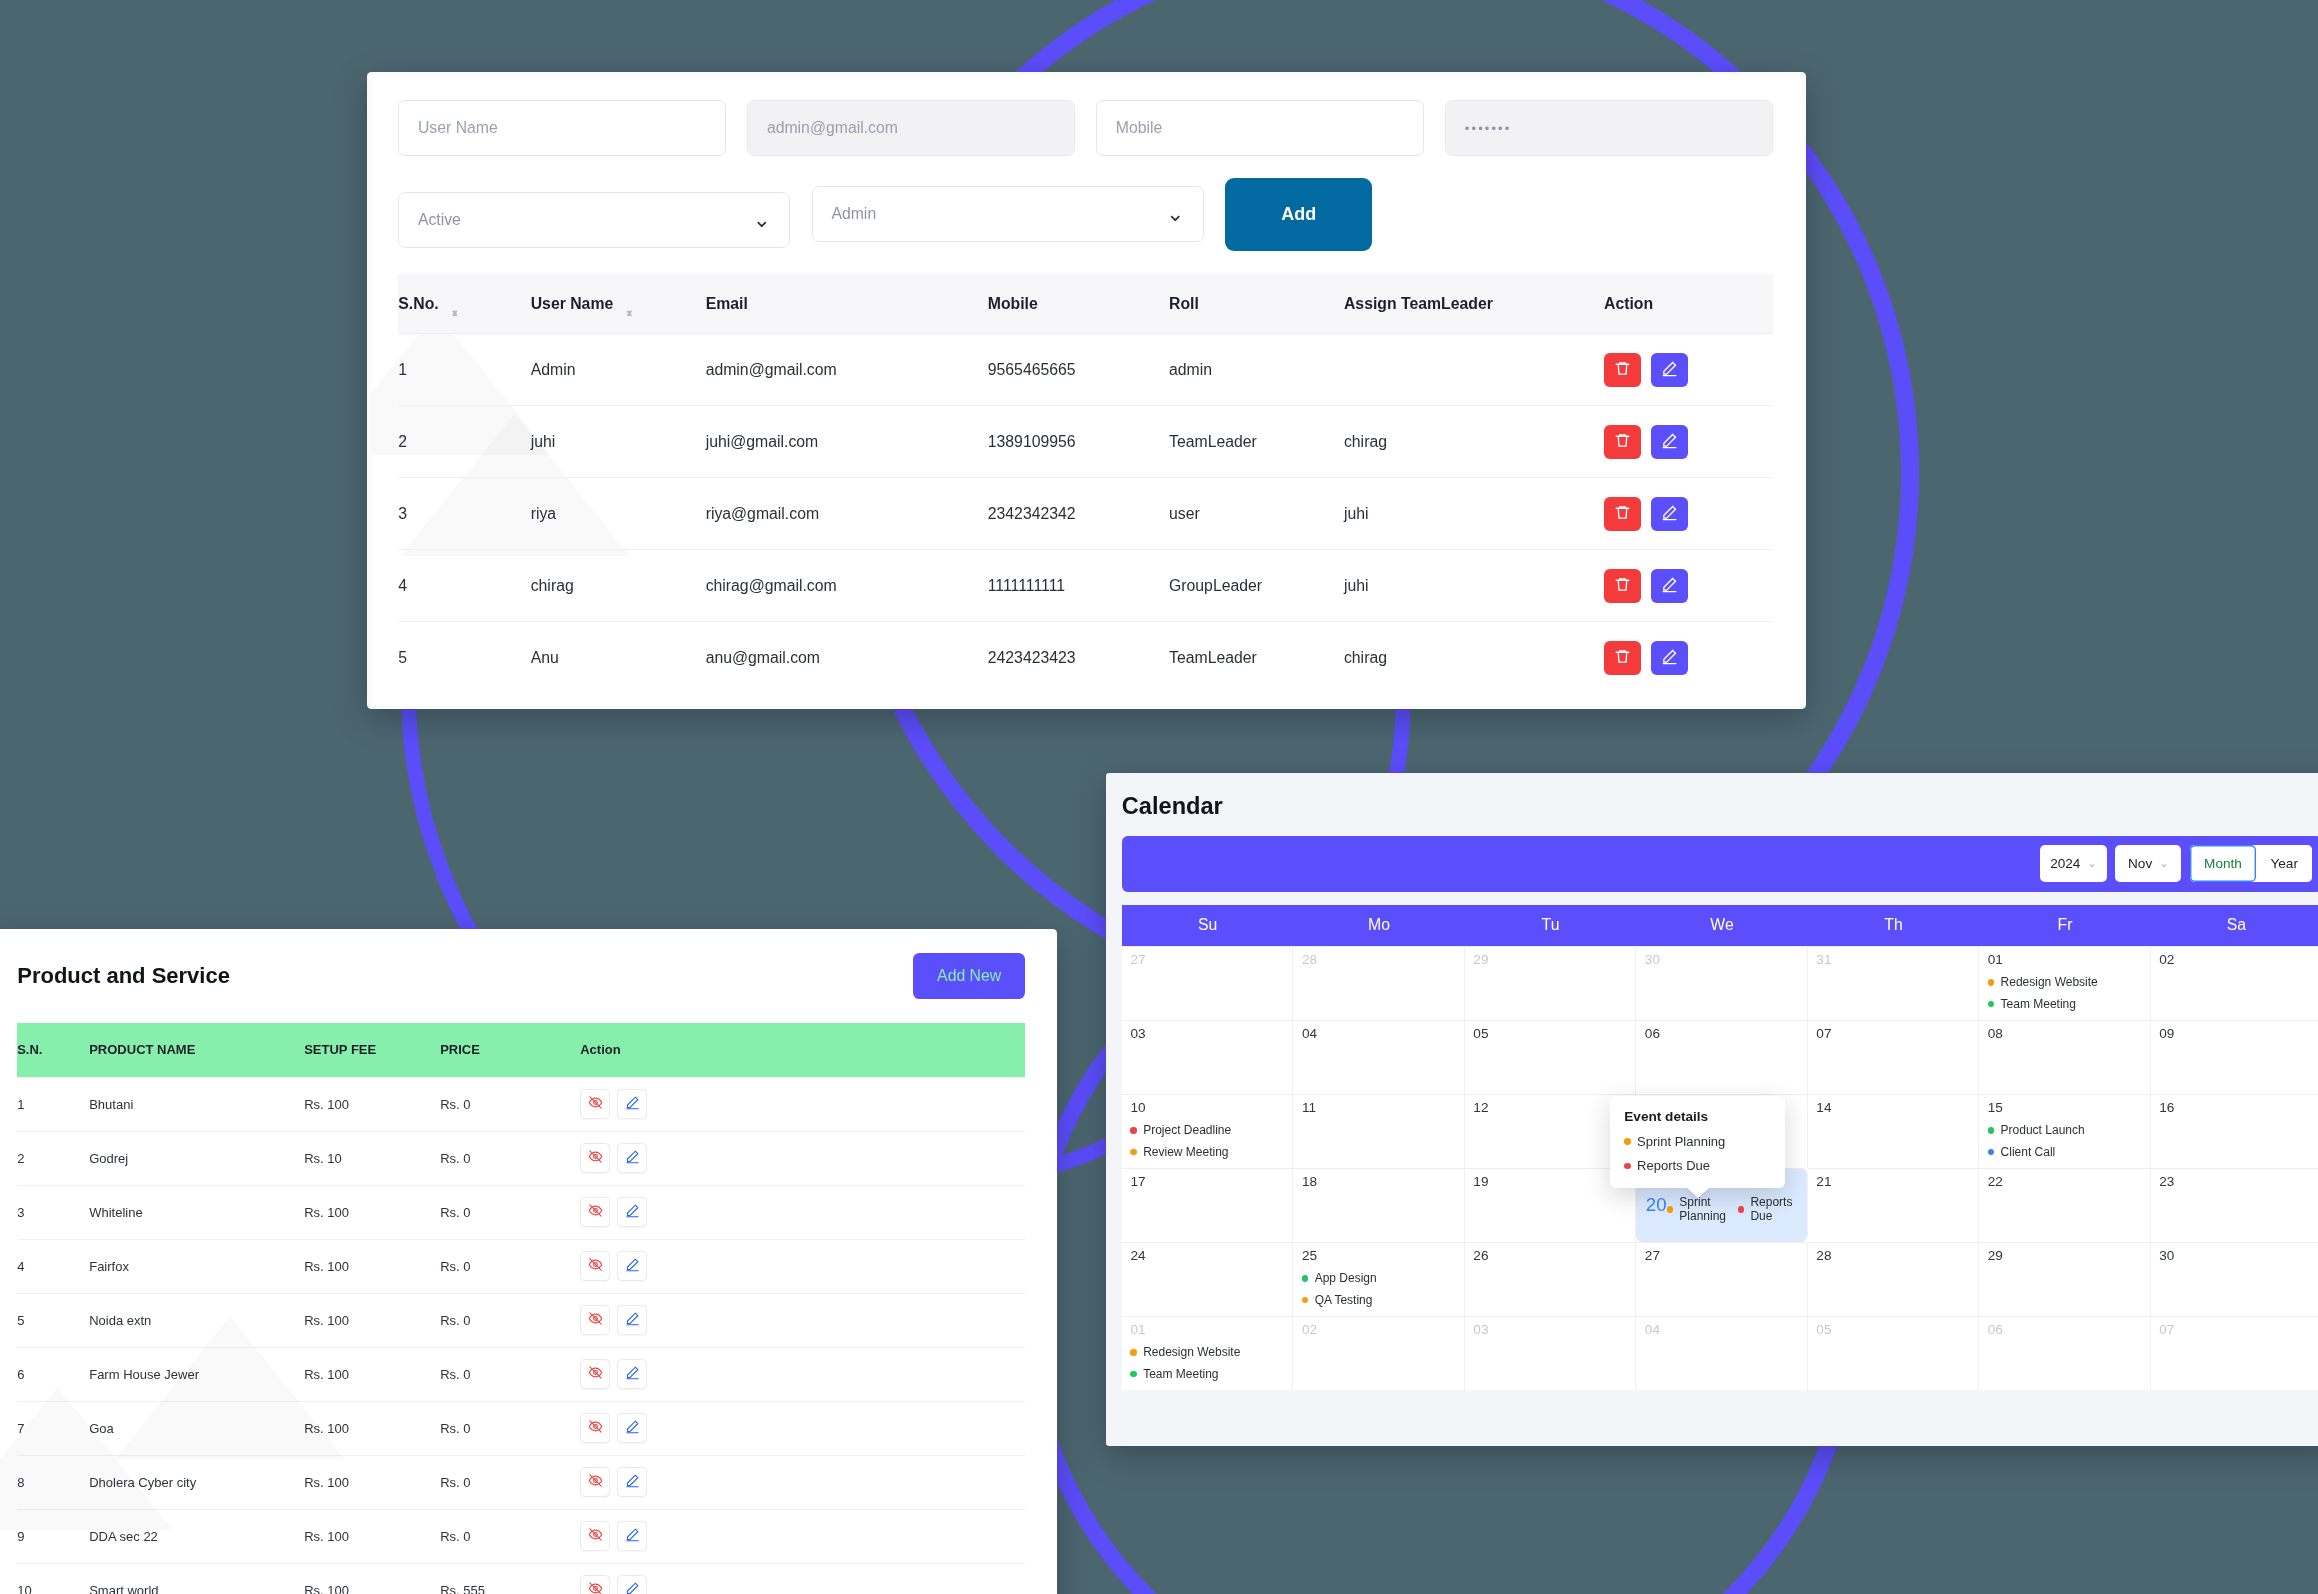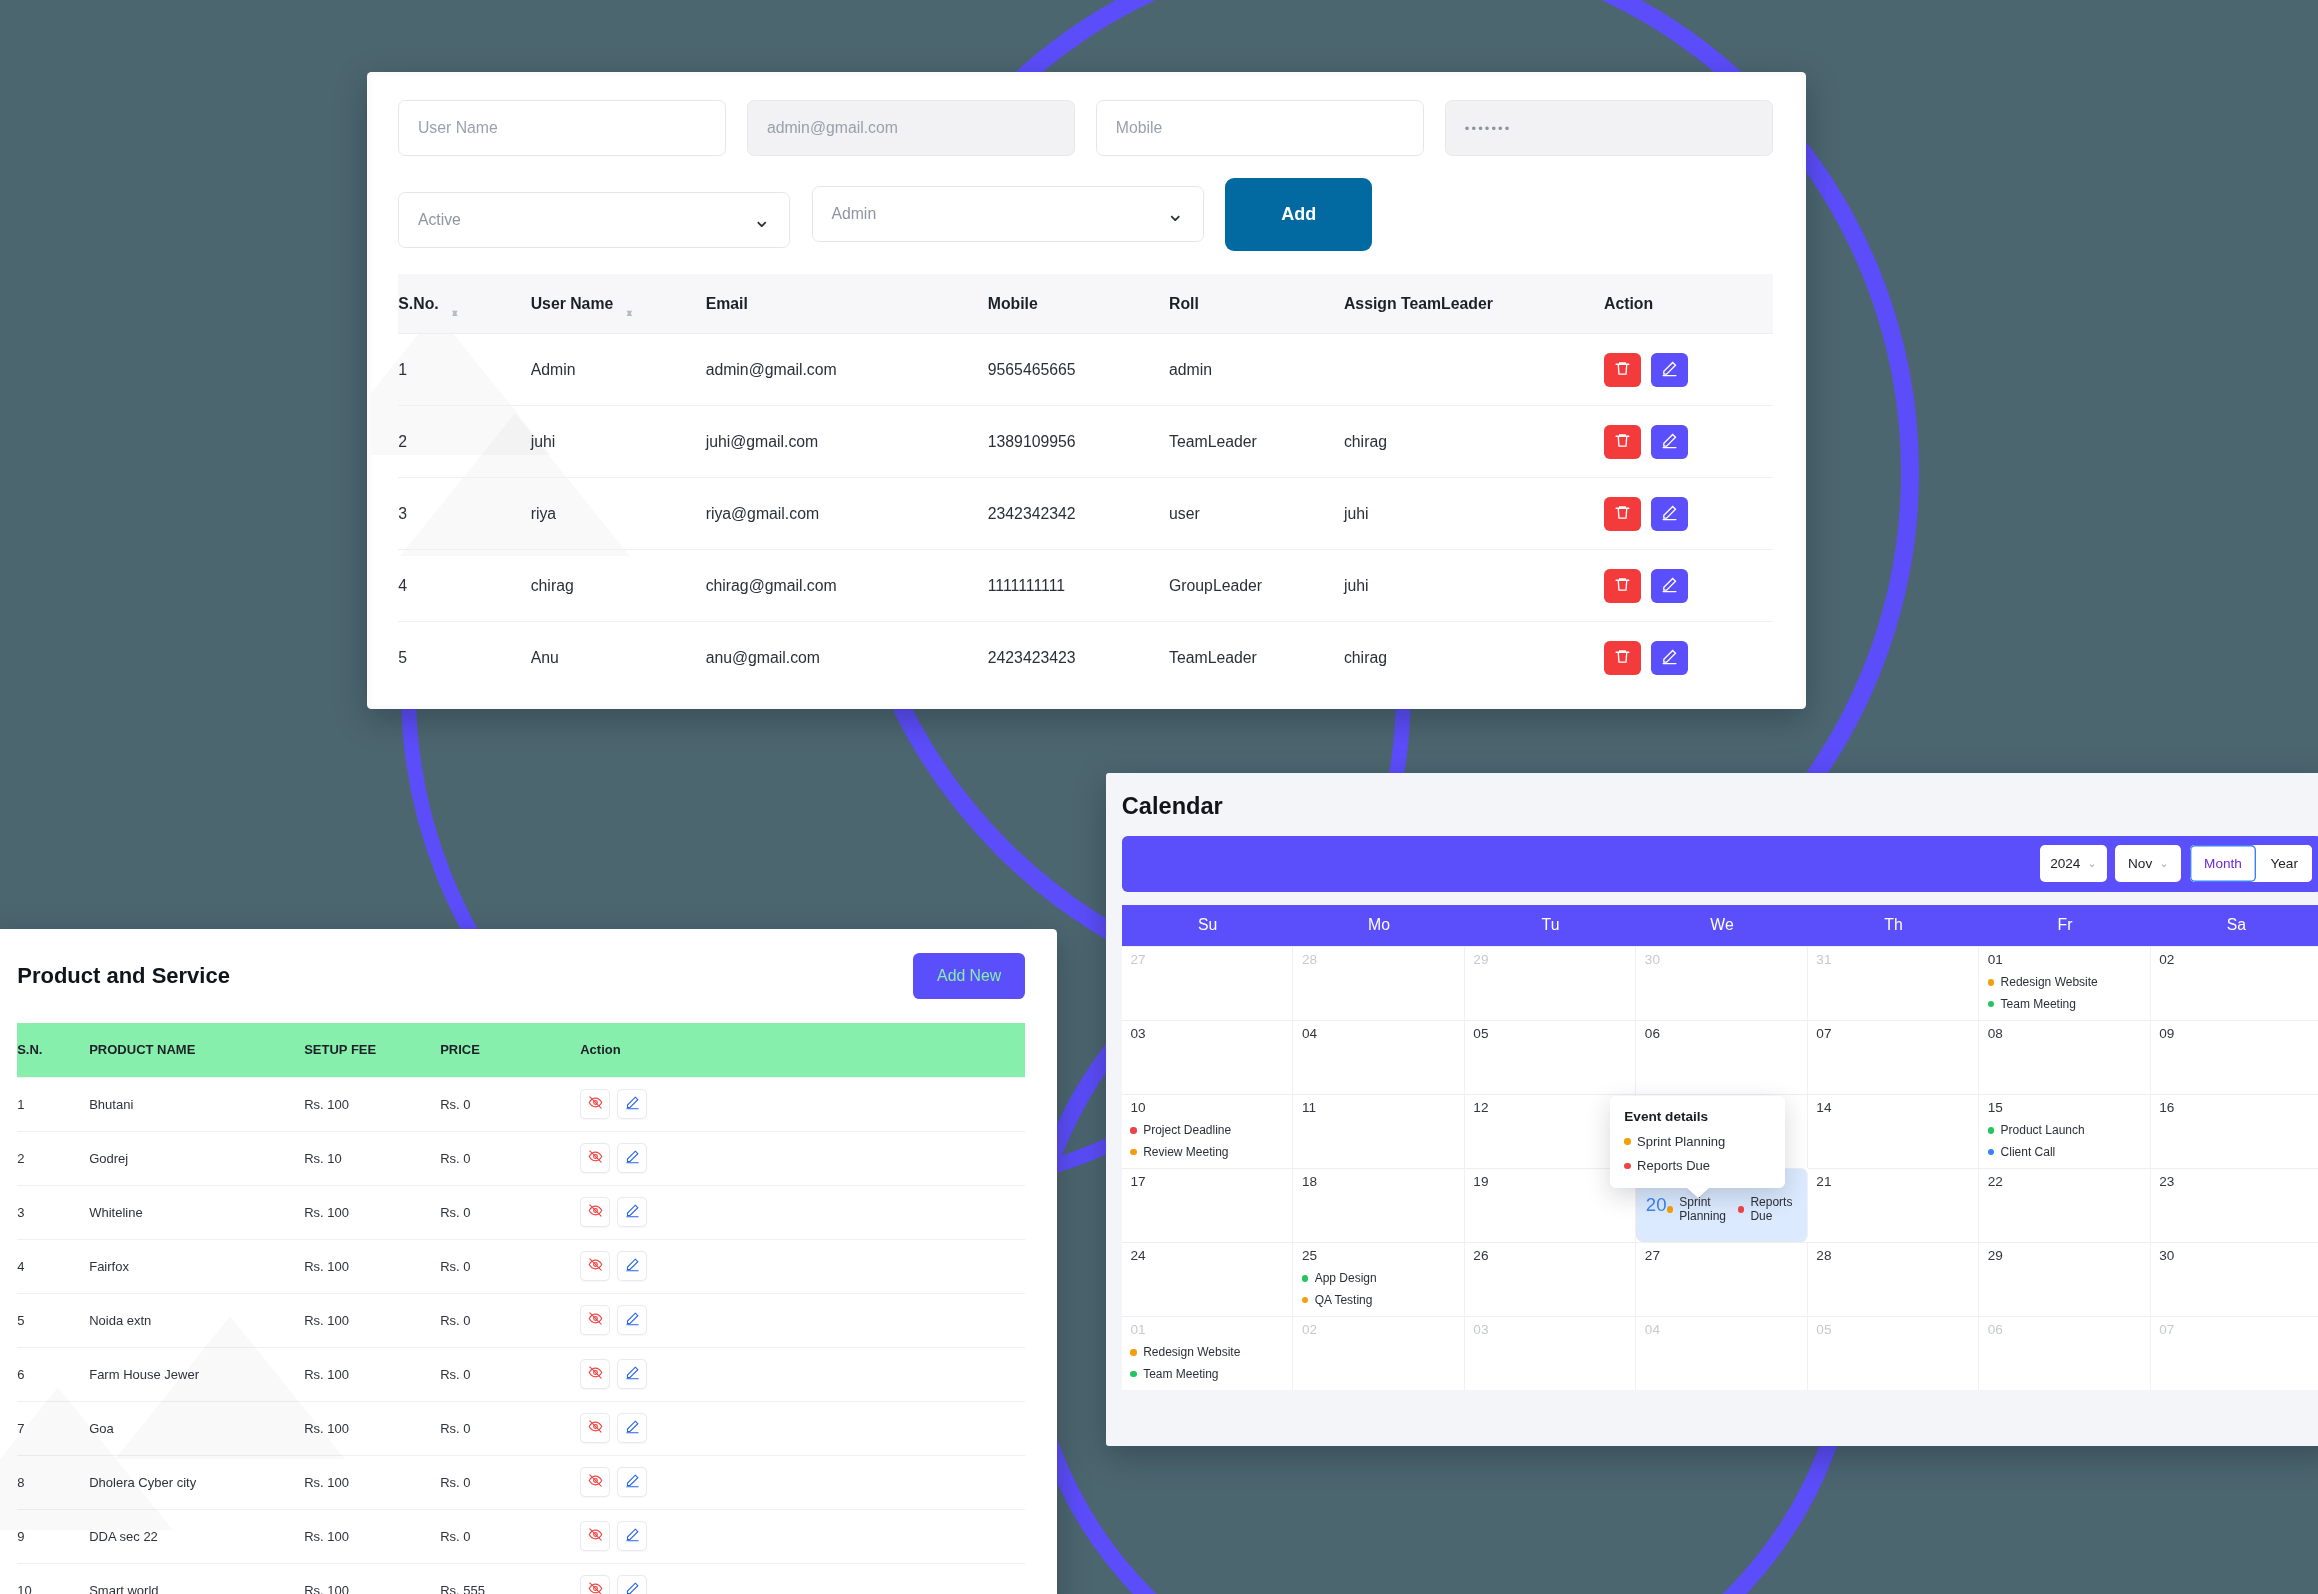--- a/index.html
+++ b/index.html
@@ -165,21 +165,21 @@
     display:flex; align-items:center; justify-content:center; gap: 7.2px;
     font-size: 13.6px; color:#22242c; margin-left: 8.6px; padding: 0 10px;
     cursor:pointer; border:none;
   }
   .cal-sel .cv { color:#a9adba; font-size: 10.7px; }
   .seg { display:flex; margin-left: 8.6px; border-radius: 5px; overflow:hidden; background:#fff; }
   .seg button {
     height: 37px; padding: 0 14.3px; font-size: 13.6px; border:none; background:#fff;
     cursor:pointer; font-family:"Liberation Sans", sans-serif; color:#22242c;
   }
-  .seg button.on { color:#6d28d9; box-shadow: inset 0 0 0 1.4px #3b82f6; border-radius:5px; }
+  .seg button.on { color:#15803d; box-shadow: inset 0 0 0 1.4px #3b82f6; border-radius:5px; }
 
   .cal-grid { margin: 13px 15.8px 0 15.8px; background:#fff; }
   .cal-dow { display:grid; grid-template-columns: repeat(7,1fr); background:#5b4efb; }
   .cal-dow div {
     text-align:center; color:#fff; font-size: 15.8px; padding: 11.5px 0;
   }
   .cal-week { display:grid; grid-template-columns: repeat(7,1fr); }
   .cal-cell {
     min-height: 74px; border-right:0.7px solid #f0f1f4; border-top:0.7px solid #eceef2;
     padding: 5.7px 8.6px 4.3px 8.6px; position:relative;

